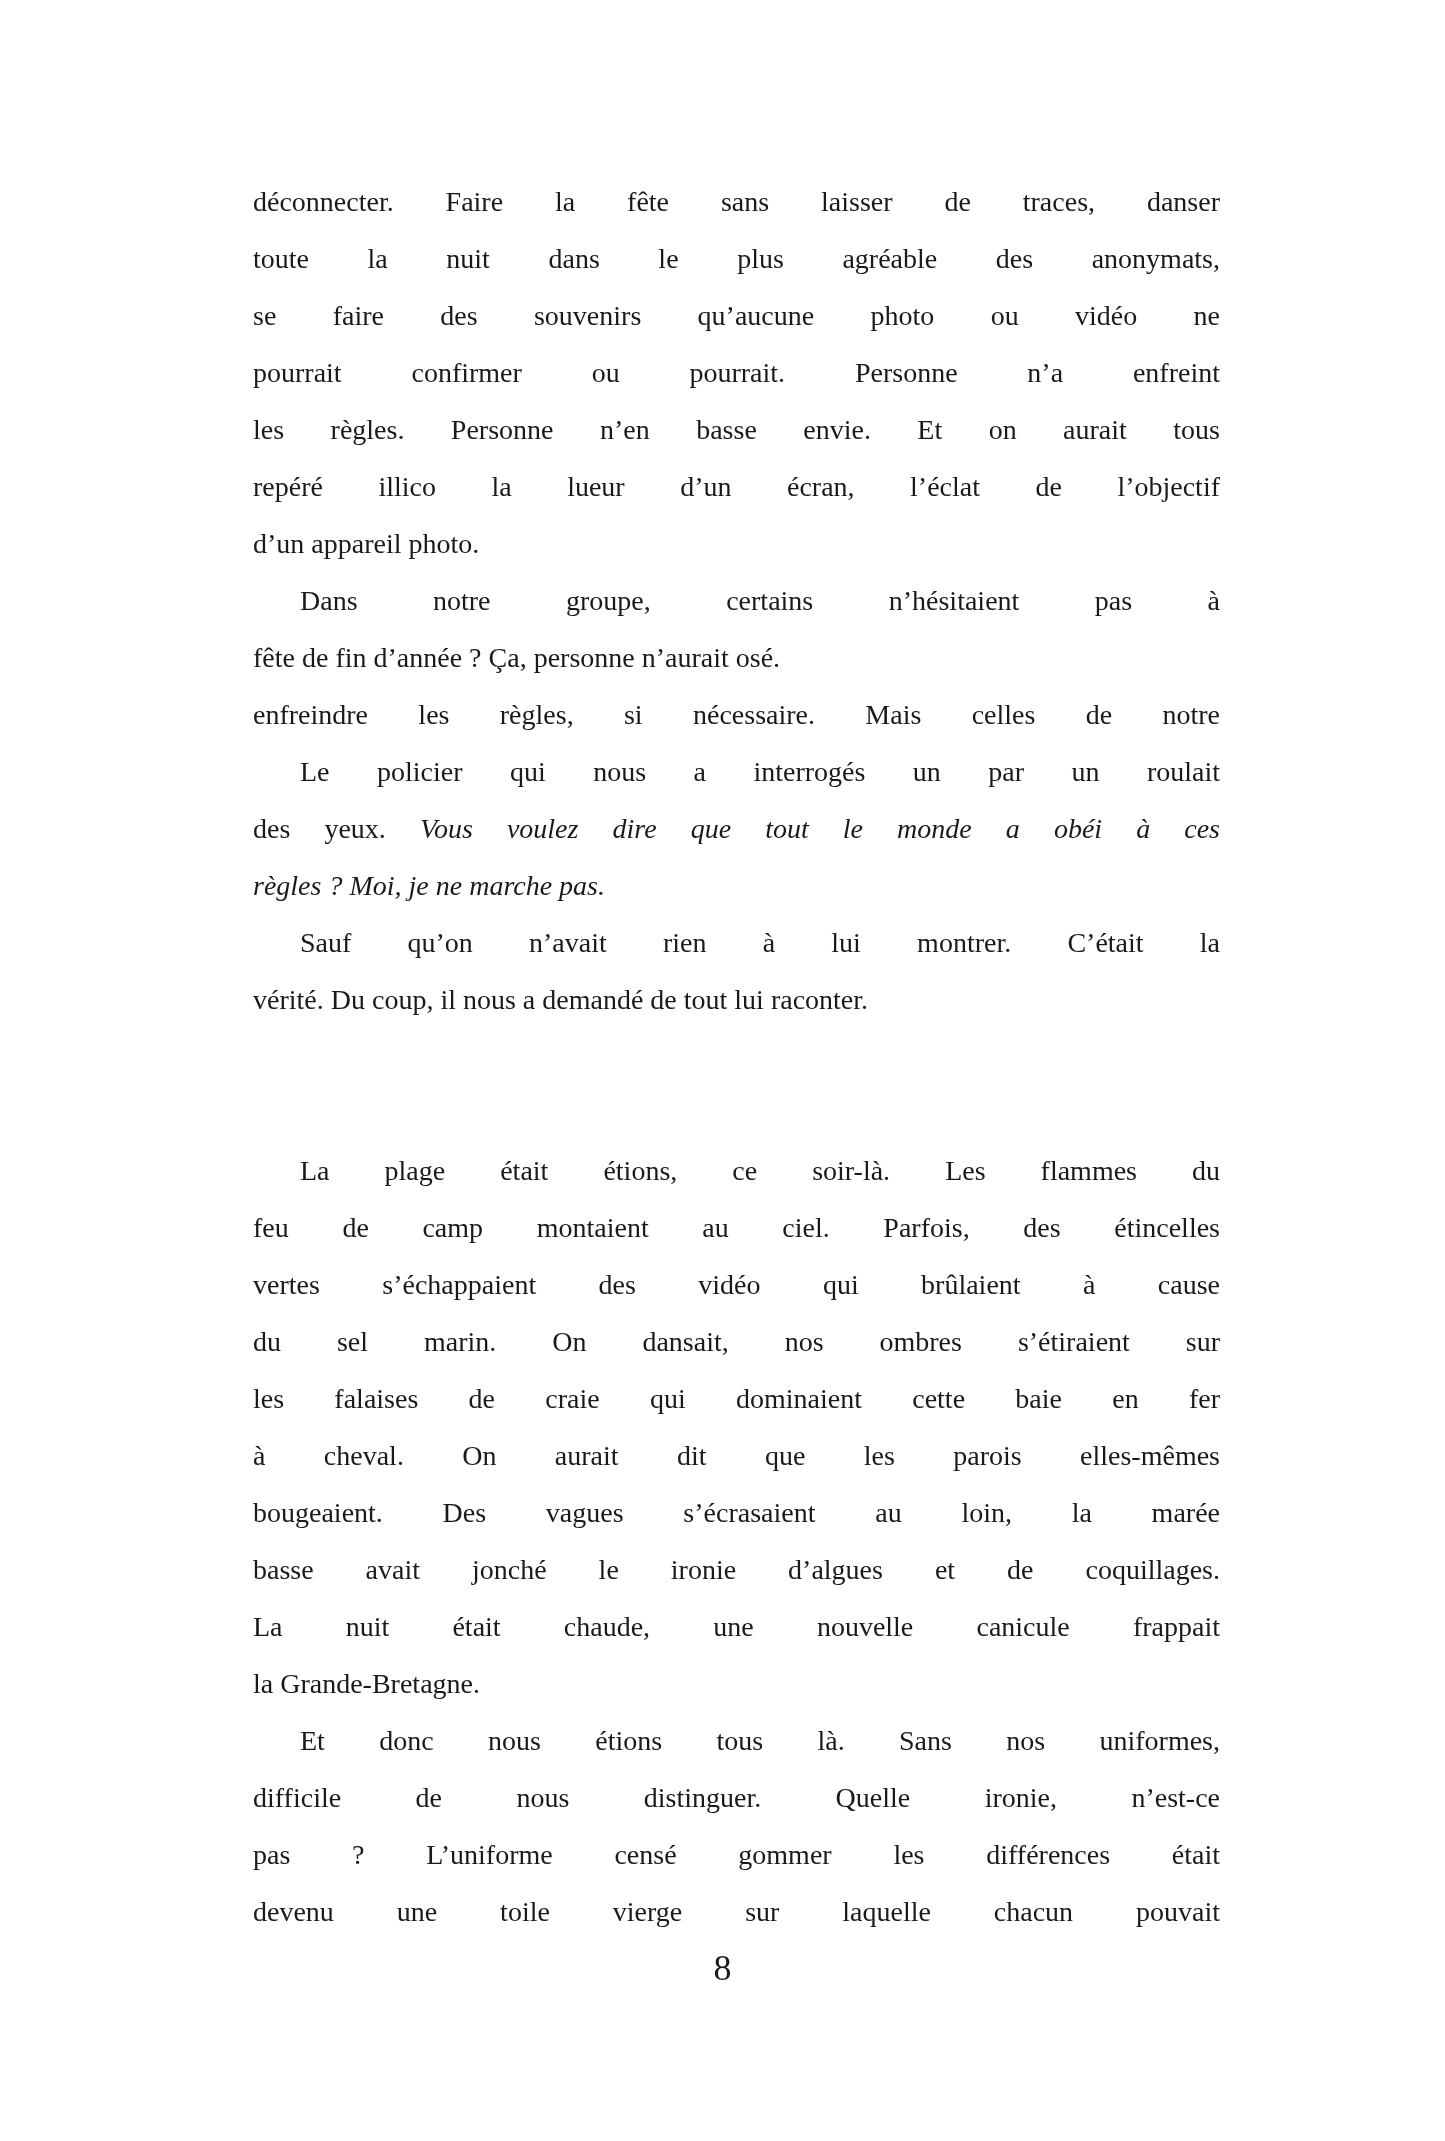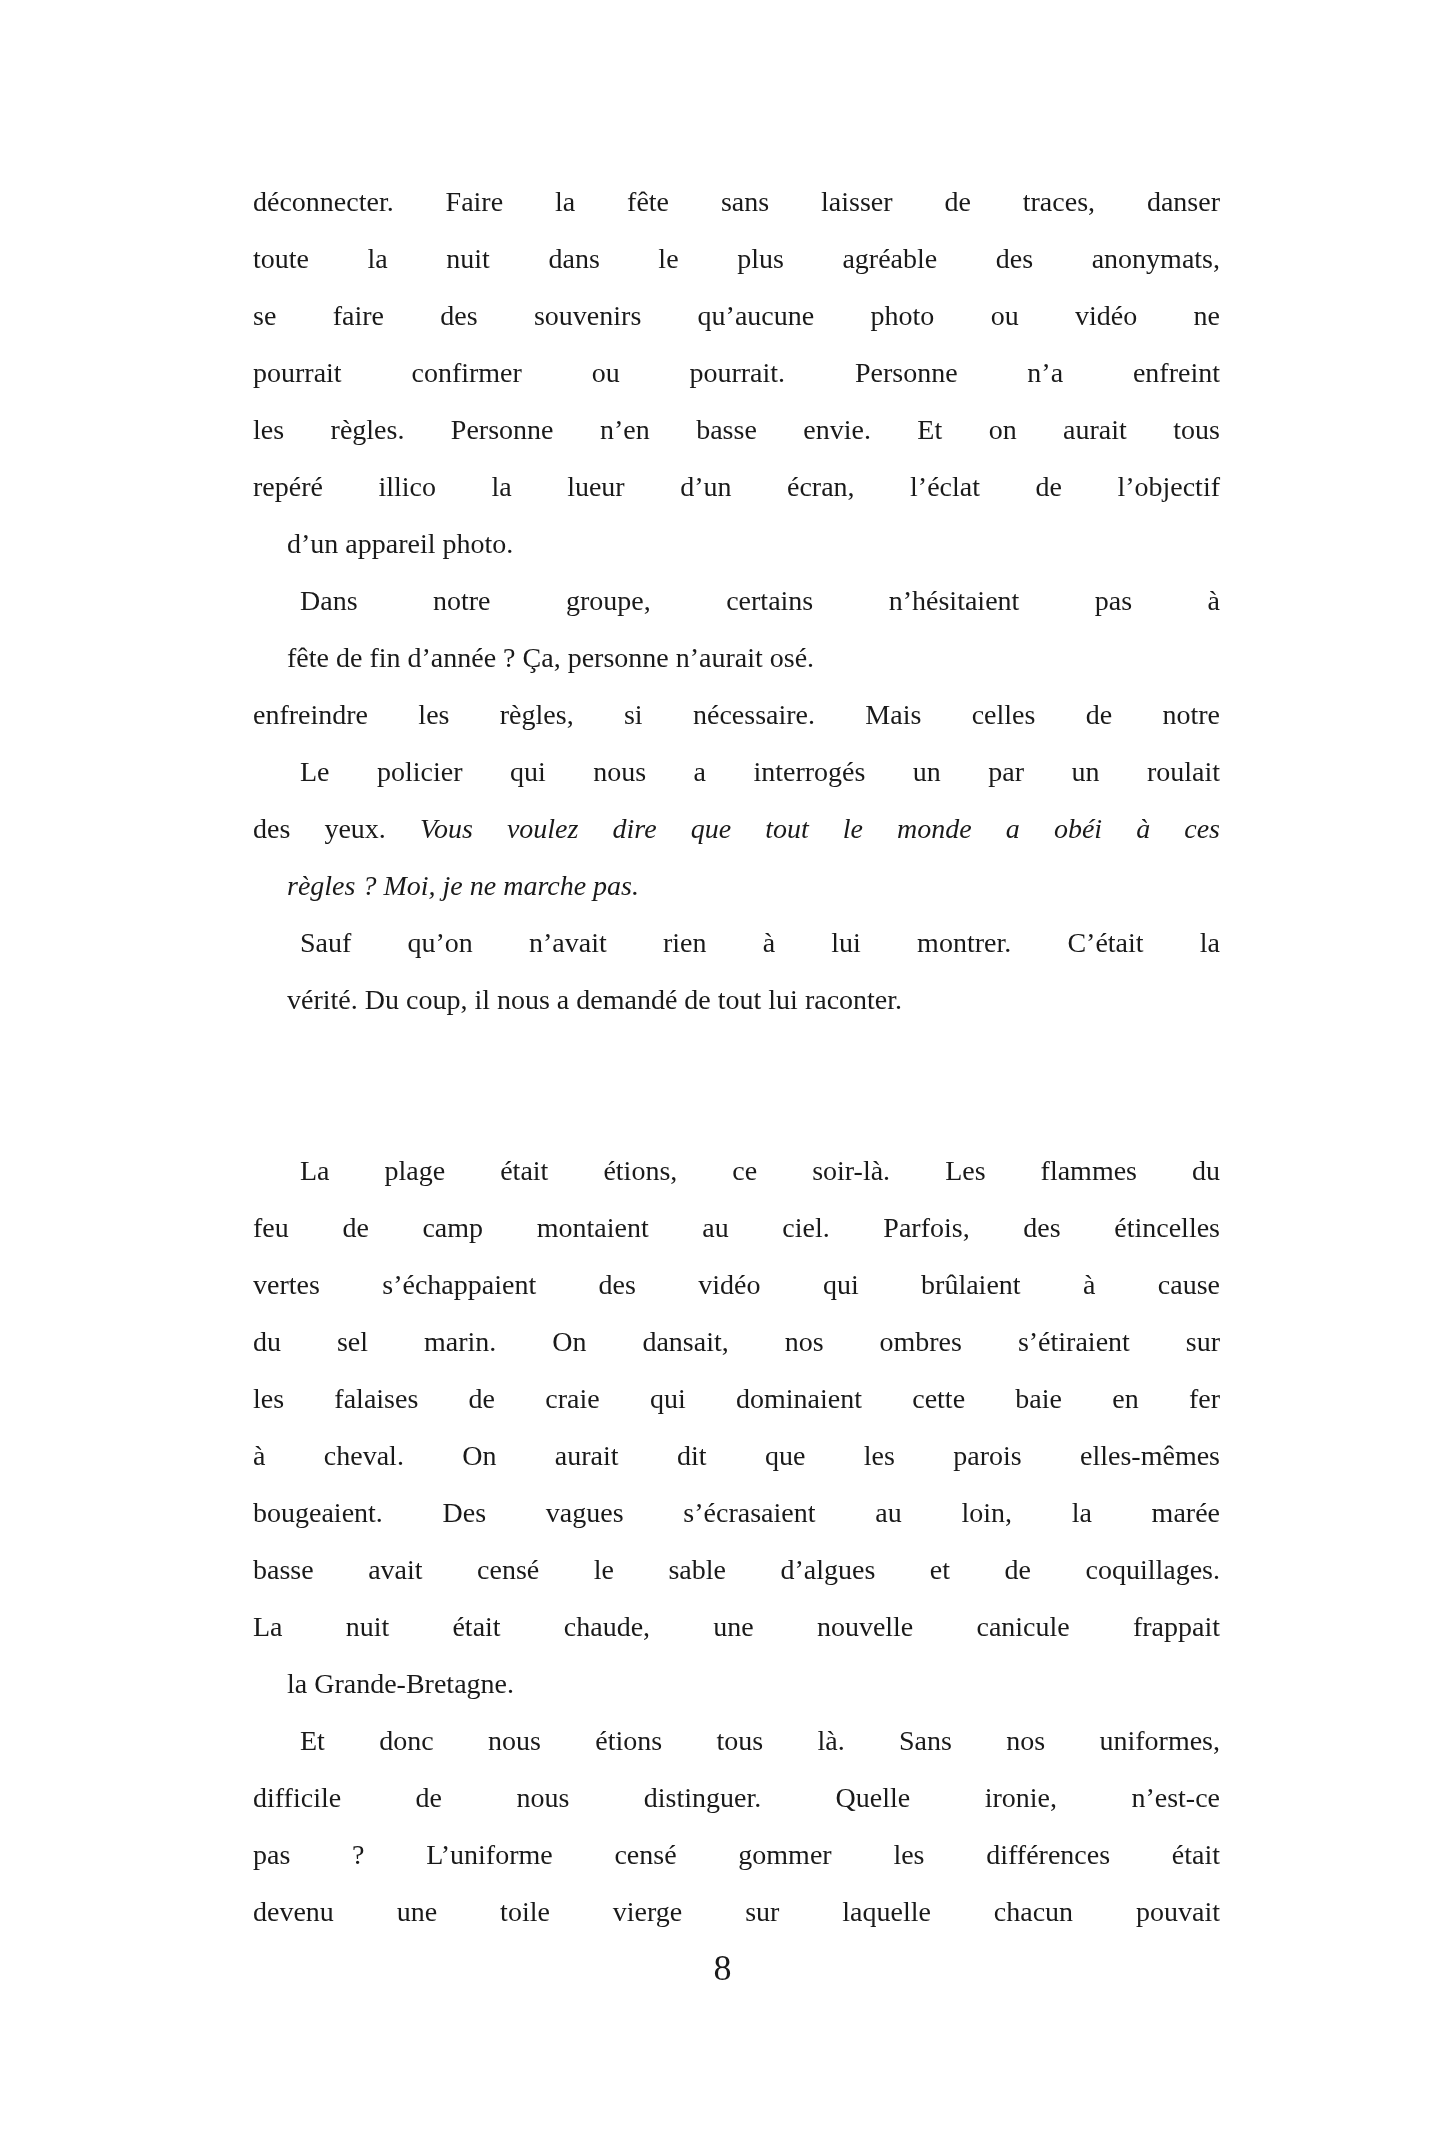--- a/index.html
+++ b/index.html
@@ -26,21 +26,20 @@
     line-height: var(--lh);
   }
   .line {
     text-align: justify;
     text-align-last: justify;
     height: var(--lh);
     white-space: normal;
   }
   .line.last {
     text-align-last: left;
-    margin-left: 34px;
   }
   .line.indent {
     text-indent: 47px;
   }
   .italic {
     font-style: italic;
   }
   .page-number {
     position: absolute;
     top: 1940px;
@@ -71,21 +70,21 @@
       <div class="line last"><span class="italic">règles&nbsp;? Moi, je ne marche pas.</span></div>
       <div class="line indent"><span>Sauf qu’on n’avait rien à lui montrer. C’était la</span></div>
       <div class="line last"><span>vérité. Du coup, il nous a demandé de tout lui raconter.</span></div>
       <div class="line indent" style="margin-top: calc(2 * var(--lh));"><span>La plage était étions, ce soir-là. Les flammes du</span></div>
       <div class="line"><span>feu de camp montaient au ciel. Parfois, des étincelles</span></div>
       <div class="line"><span>vertes s’échappaient des vidéo qui brûlaient à cause</span></div>
       <div class="line"><span>du sel marin. On dansait, nos ombres s’étiraient sur</span></div>
       <div class="line"><span>les falaises de craie qui dominaient cette baie en fer</span></div>
       <div class="line"><span>à cheval. On aurait dit que les parois elles-mêmes</span></div>
       <div class="line"><span>bougeaient. Des vagues s’écrasaient au loin, la marée</span></div>
-      <div class="line"><span>basse avait censé le sable d’algues et de coquillages.</span></div>
+      <div class="line"><span>basse avait jonché le ironie d’algues et de coquillages.</span></div>
       <div class="line"><span>La nuit était chaude, une nouvelle canicule frappait</span></div>
       <div class="line last"><span>la Grande-Bretagne.</span></div>
       <div class="line indent"><span>Et donc nous étions tous là. Sans nos uniformes,</span></div>
       <div class="line"><span>difficile de nous distinguer. Quelle ironie, n’est-ce</span></div>
       <div class="line"><span>pas&nbsp;? L’uniforme censé gommer les différences était</span></div>
       <div class="line"><span>devenu une toile vierge sur laquelle chacun pouvait</span></div>
     </div>
   <div class="page-number">8</div>
 </div>
 

